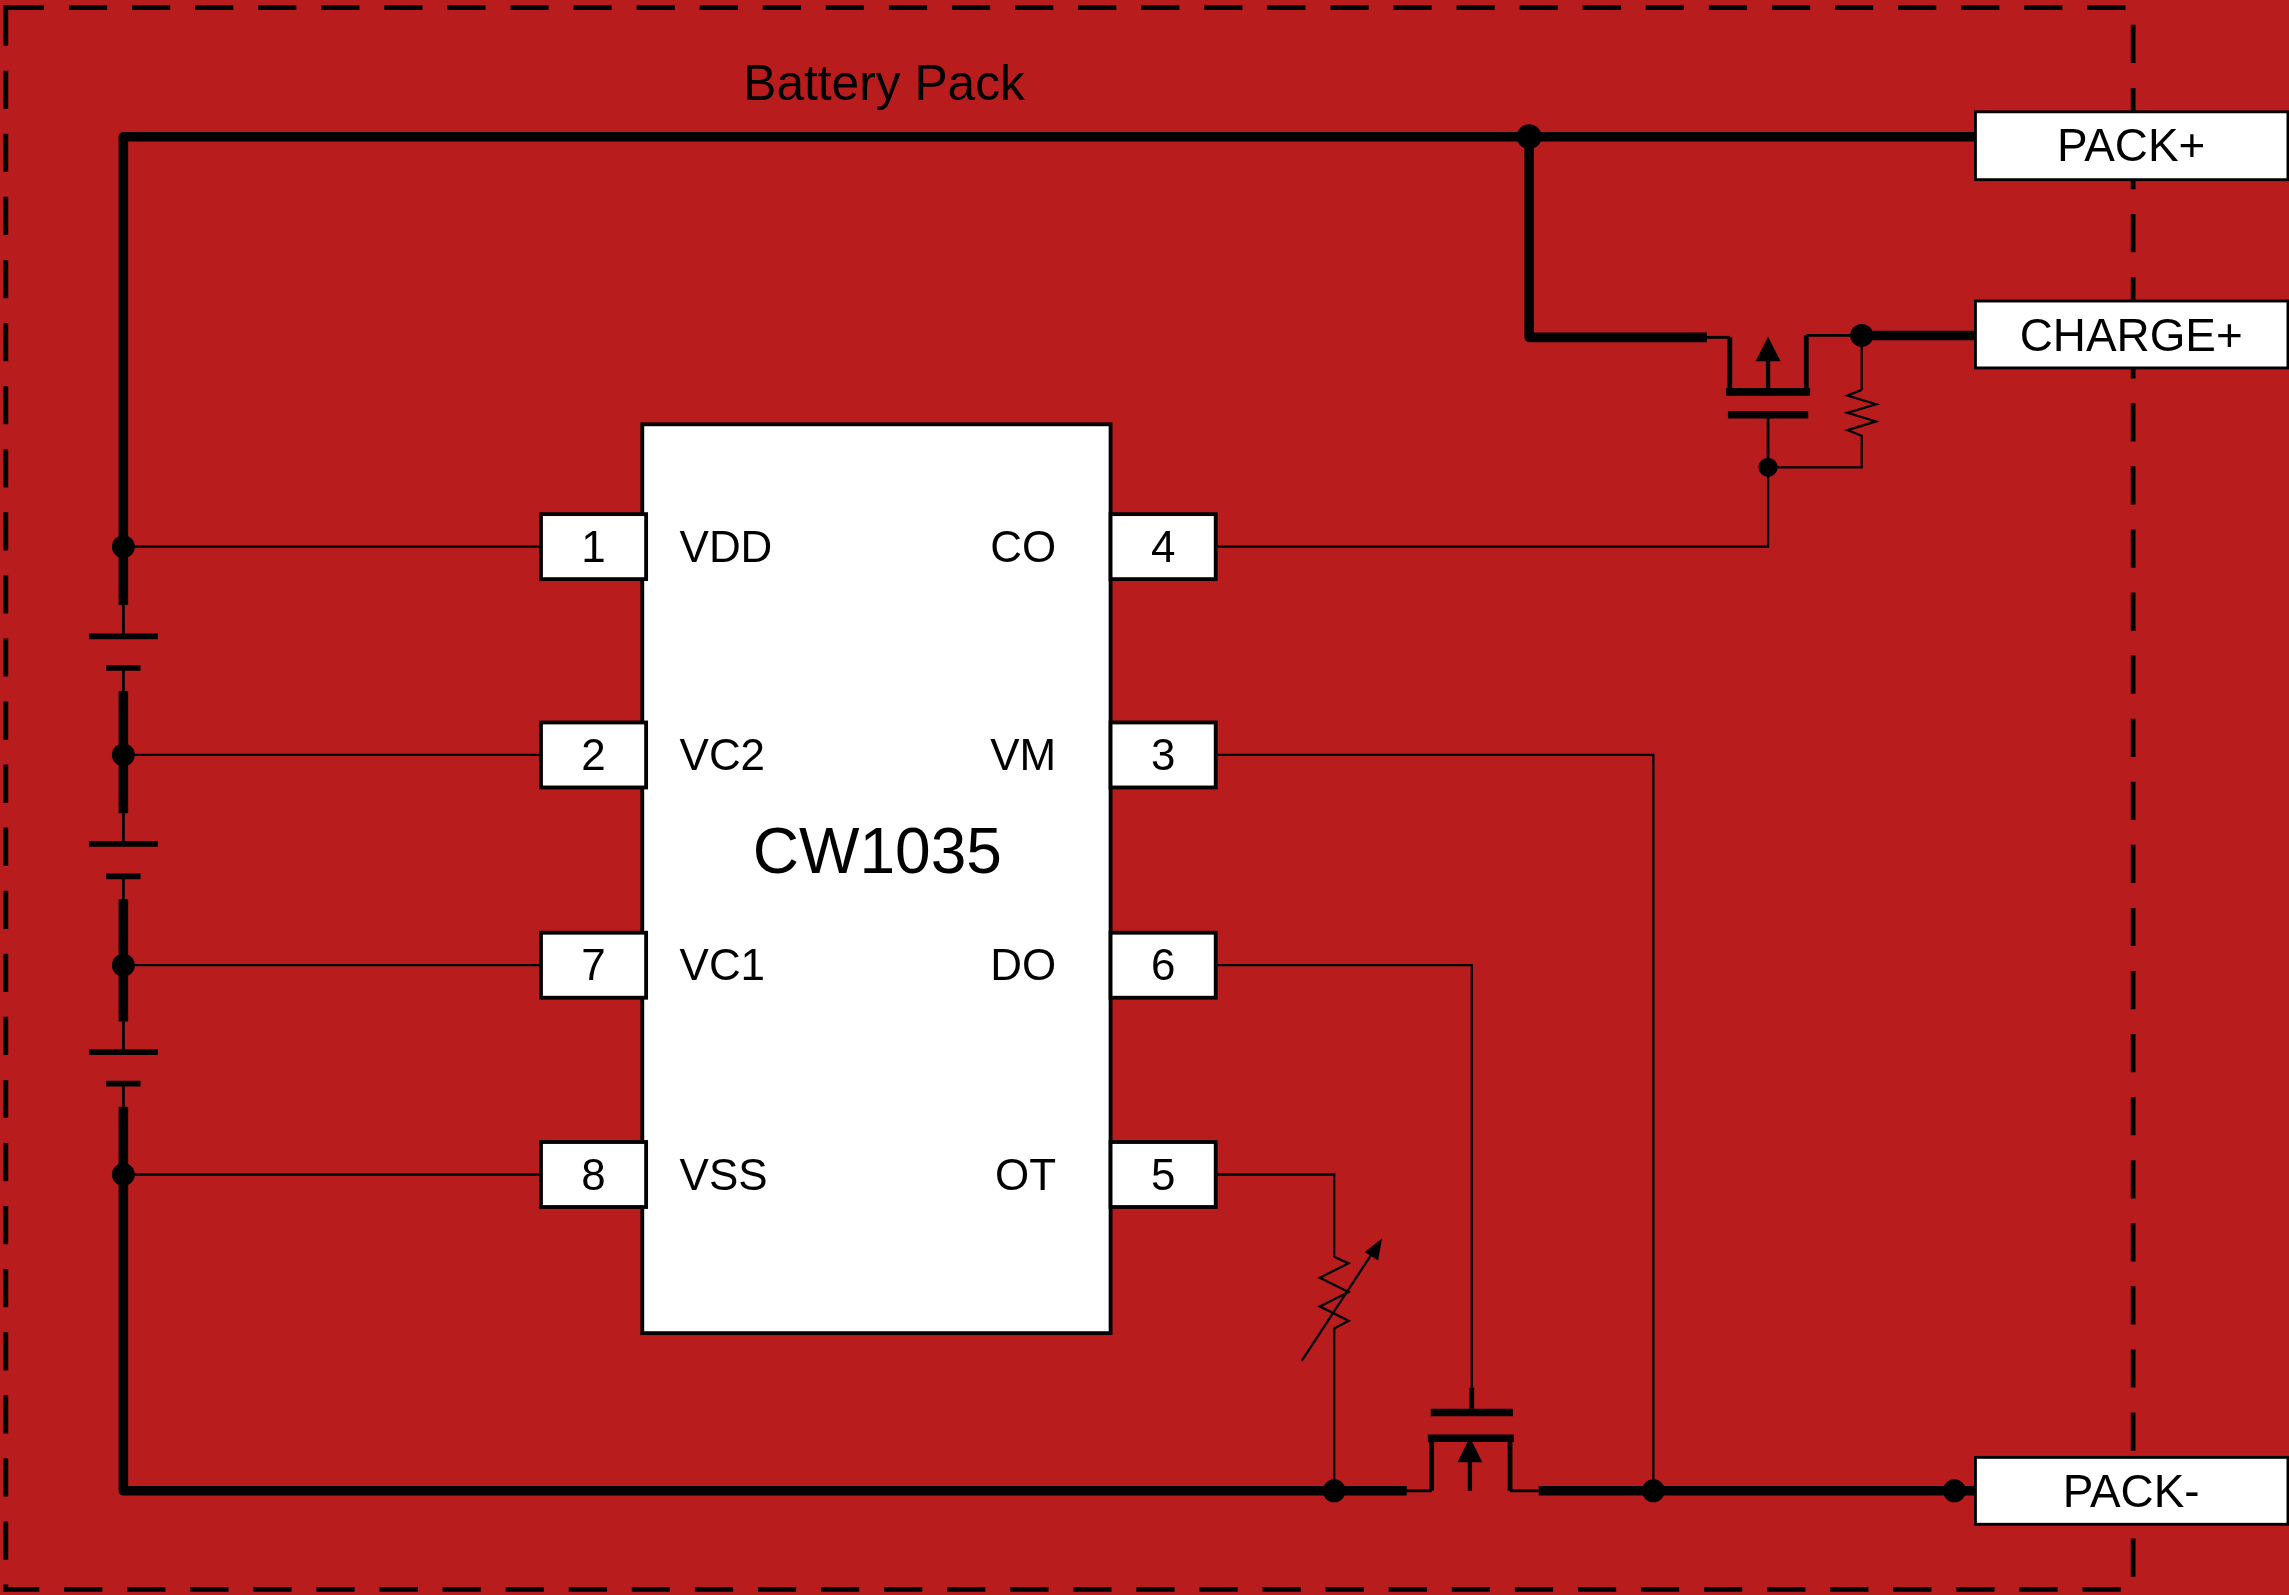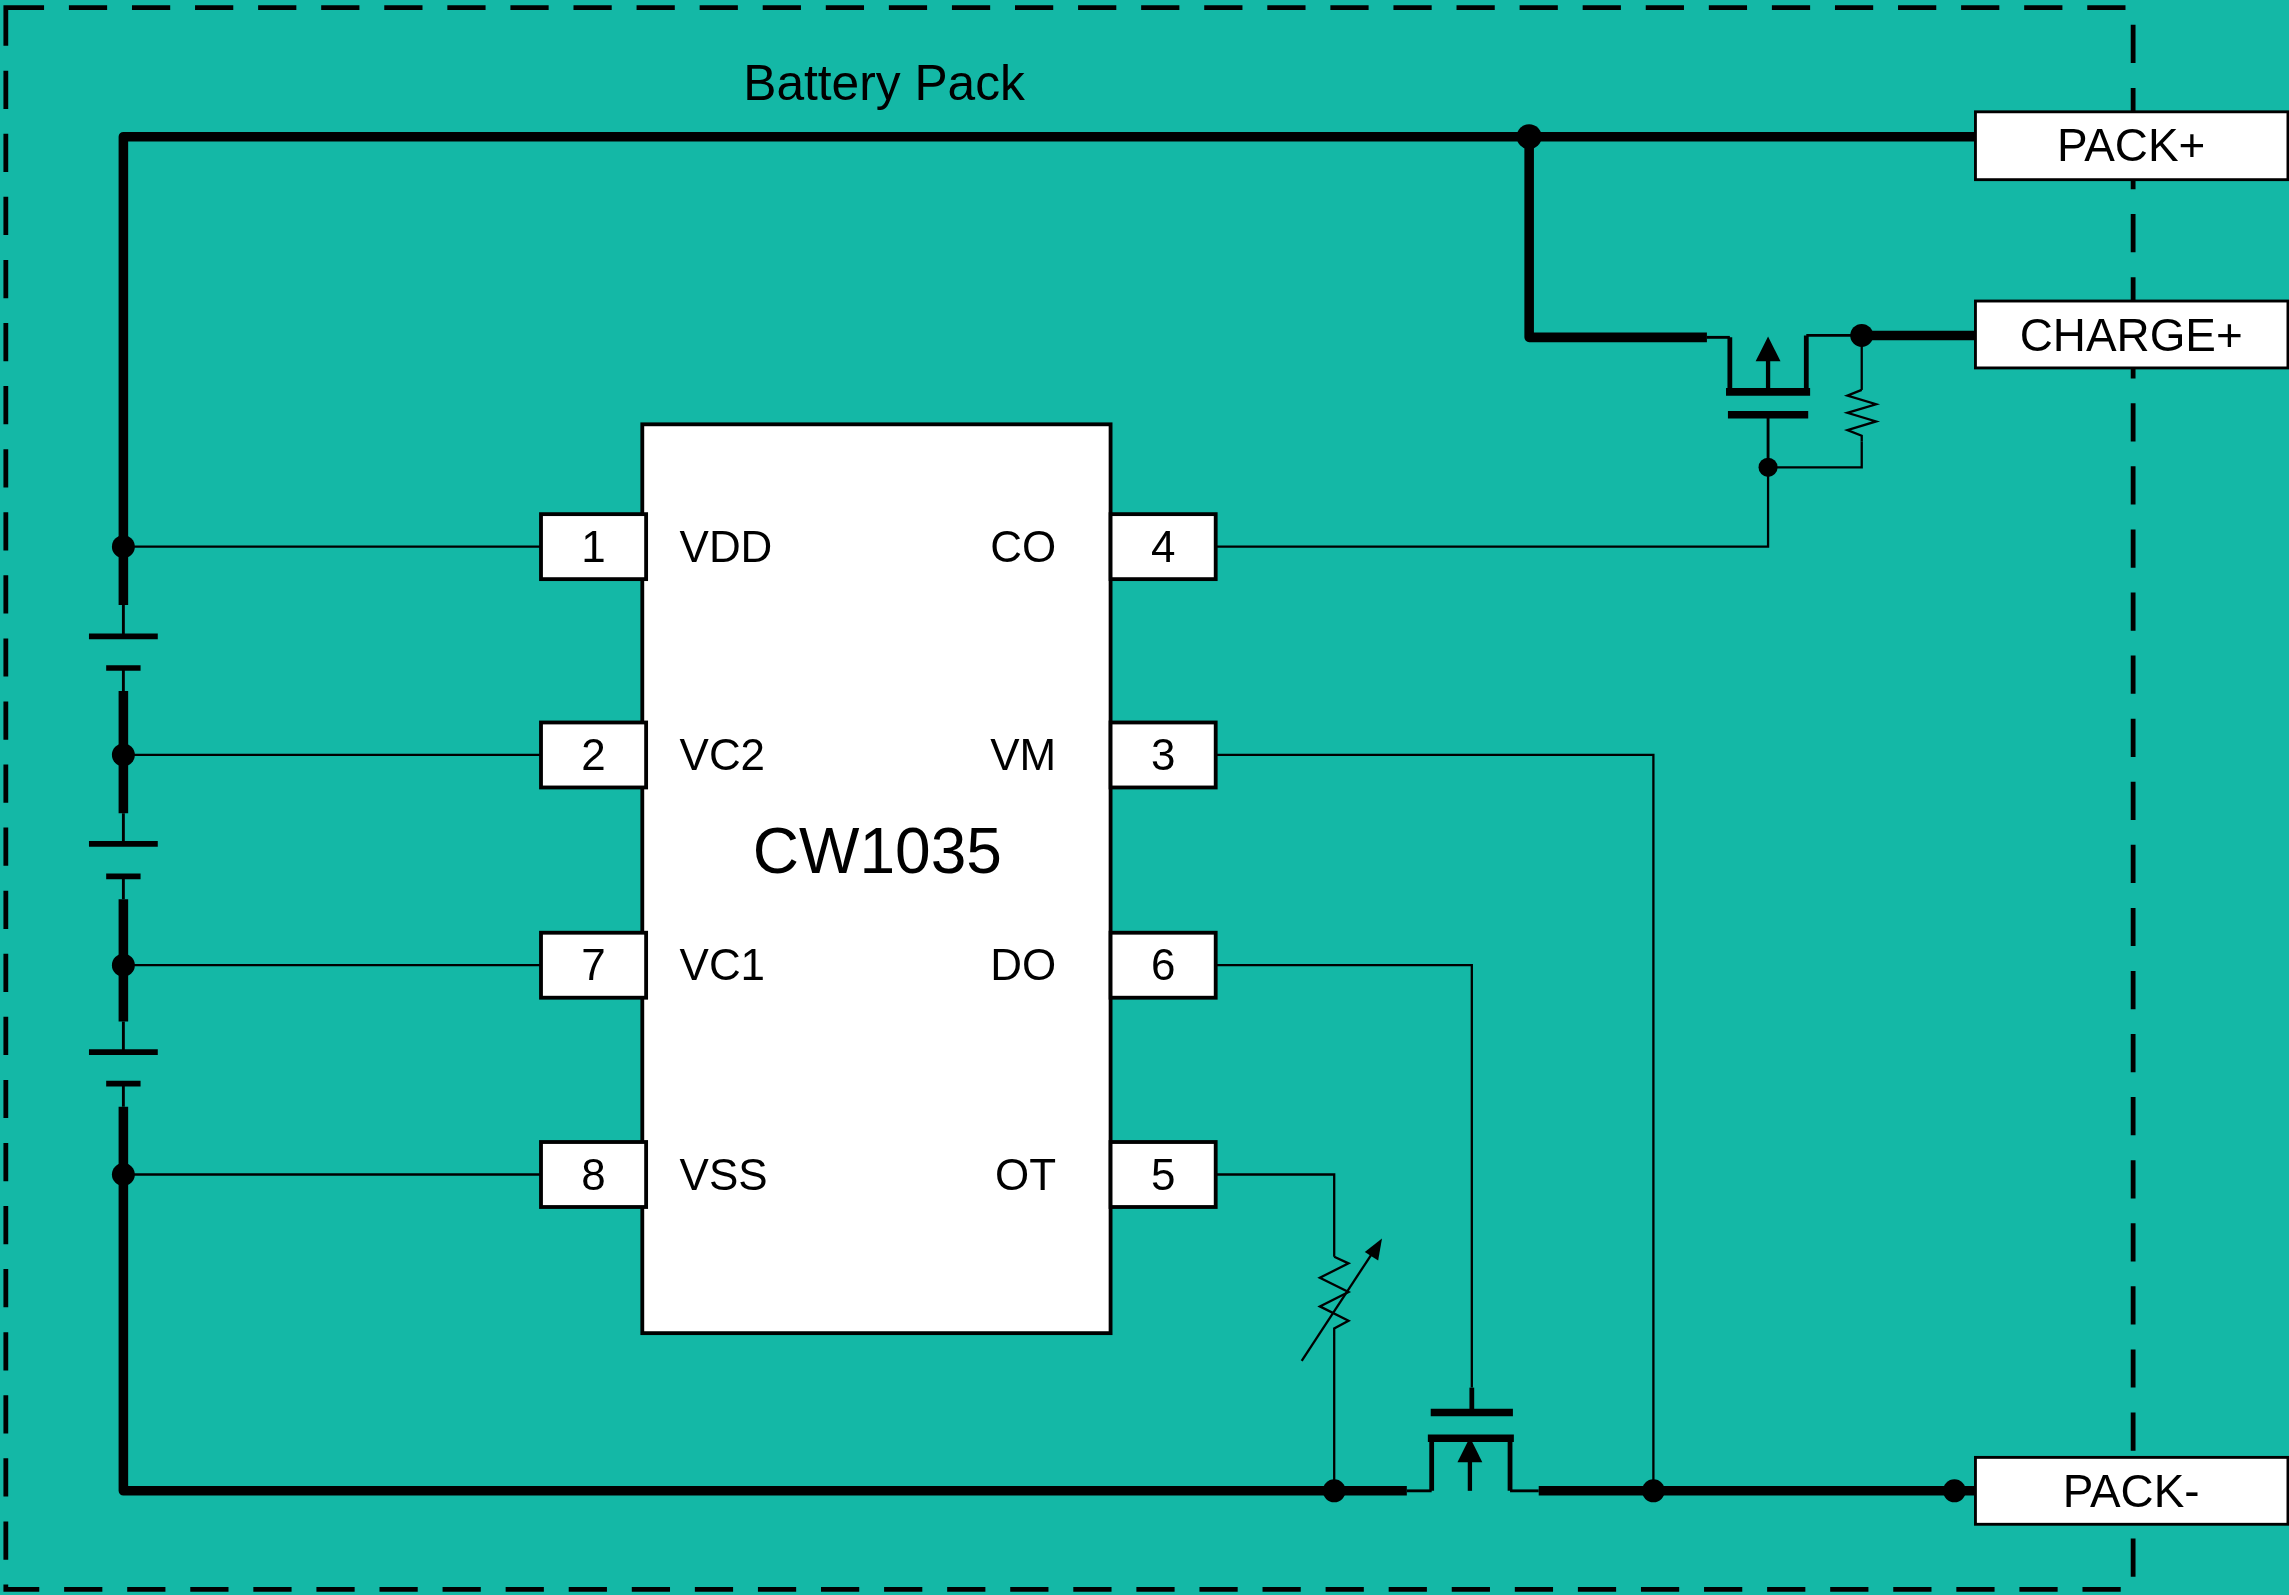--- a/index.html
+++ b/index.html
@@ -1,16 +1,16 @@
 <!DOCTYPE html>
 <html><head>
 <meta charset="utf-8">
 <style>
   html,body{margin:0;padding:0;background:#ffffff;}
-  .canvas{position:relative;width:2289px;height:1595px;background:#14b8a6;overflow:hidden;}
+  .canvas{position:relative;width:2289px;height:1595px;background:#b91c1c;overflow:hidden;}
   svg{position:absolute;left:0;top:0;}
   svg text{font-family:"Liberation Sans","DejaVu Sans",sans-serif;fill:#000;}
   .wire-thick{stroke:#000;stroke-width:10;fill:none;stroke-linejoin:round;}
   .wire-thin{stroke:#000;stroke-width:2.4;fill:none;}
   .wire-med{stroke:#000;stroke-width:3;fill:none;}
   .stub{stroke:#000;stroke-width:5;fill:none;}
   .bar{stroke:#000;stroke-width:8;fill:none;}
   .plate{stroke:#000;stroke-width:6;fill:none;}
   .ic-border{stroke:#000;stroke-width:4;fill:#ffffff;}
   .pinbox{stroke:#000;stroke-width:4;fill:#ffffff;}

